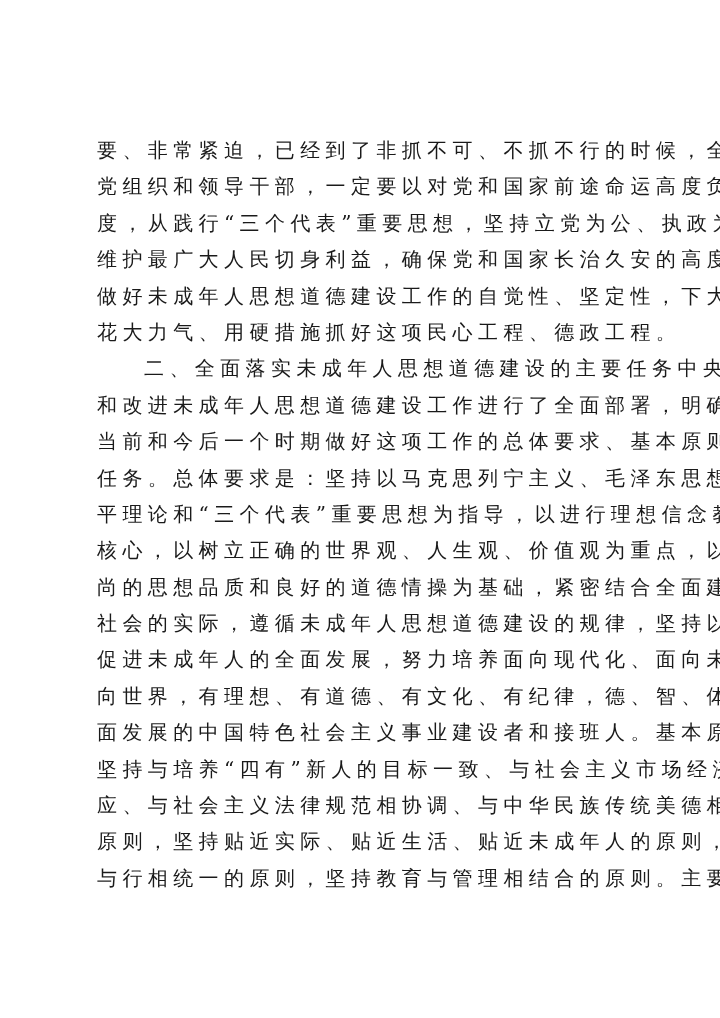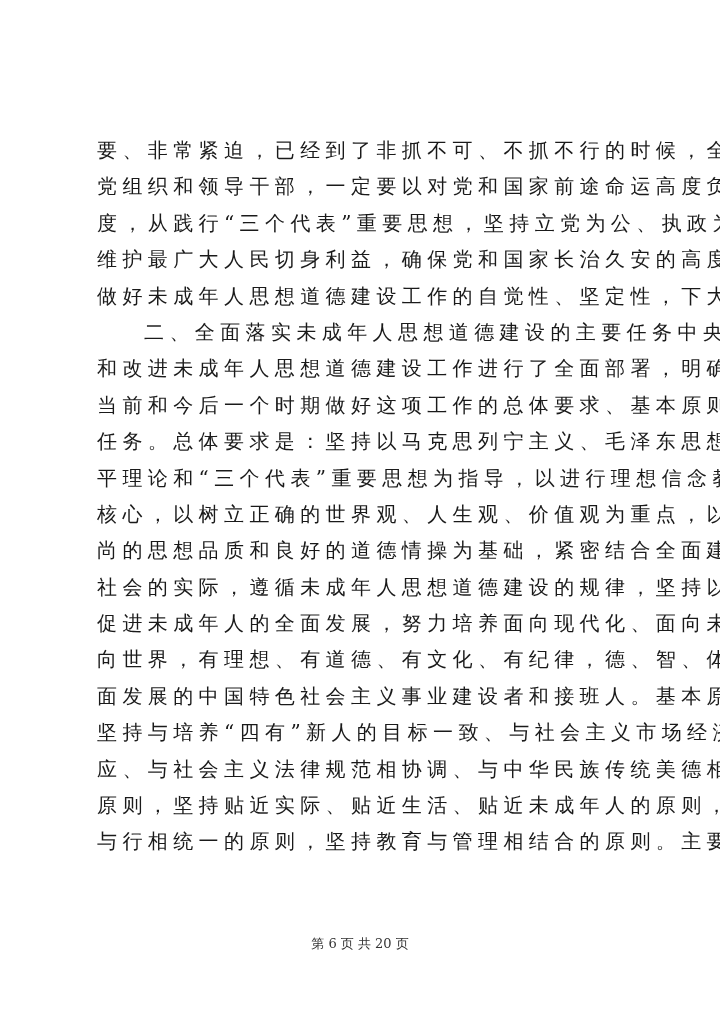--- a/index.html
+++ b/index.html
@@ -24,30 +24,30 @@
 </head>
 <body>
 
 <div class="page">
   <div class="body-text">
     <div class="line">要、非常紧迫，已经到了非抓不可、不抓不行的时候，全县各级</div>
     <div class="line">党组织和领导干部，一定要以对党和国家前途命运高度负责的态</div>
     <div class="line">度，从践行“三个代表”重要思想，坚持立党为公、执政为民，</div>
     <div class="line">维护最广大人民切身利益，确保党和国家长治久安的高度，增强</div>
     <div class="line">做好未成年人思想道德建设工作的自觉性、坚定性，下大决心、</div>
+    <div class="line">花大力气、用硬措施抓好这项民心工程、德政工程。</div>
     <div class="line indent">二、全面落实未成年人思想道德建设的主要任务中央对加强</div>
     <div class="line">和改进未成年人思想道德建设工作进行了全面部署，明确提出了</div>
     <div class="line">当前和今后一个时期做好这项工作的总体要求、基本原则和主要</div>
     <div class="line">任务。总体要求是：坚持以马克思列宁主义、毛泽东思想、邓小</div>
     <div class="line">平理论和“三个代表”重要思想为指导，以进行理想信念教育为</div>
     <div class="line">核心，以树立正确的世界观、人生观、价值观为重点，以养成高</div>
     <div class="line">尚的思想品质和良好的道德情操为基础，紧密结合全面建设小康</div>
     <div class="line">社会的实际，遵循未成年人思想道德建设的规律，坚持以人为本，</div>
     <div class="line">促进未成年人的全面发展，努力培养面向现代化、面向未来、面</div>
     <div class="line">向世界，有理想、有道德、有文化、有纪律，德、智、体、美全</div>
     <div class="line">面发展的中国特色社会主义事业建设者和接班人。基本原则是：</div>
     <div class="line">坚持与培养“四有”新人的目标一致、与社会主义市场经济相适</div>
     <div class="line">应、与社会主义法律规范相协调、与中华民族传统美德相承接的</div>
     <div class="line">原则，坚持贴近实际、贴近生活、贴近未成年人的原则，坚持知</div>
     <div class="line">与行相统一的原则，坚持教育与管理相结合的原则。主要抓好以</div>
   </div>
-  <div class="footer">第 6 页  共 20 页</div>
 </div>
 
 </body></html>

